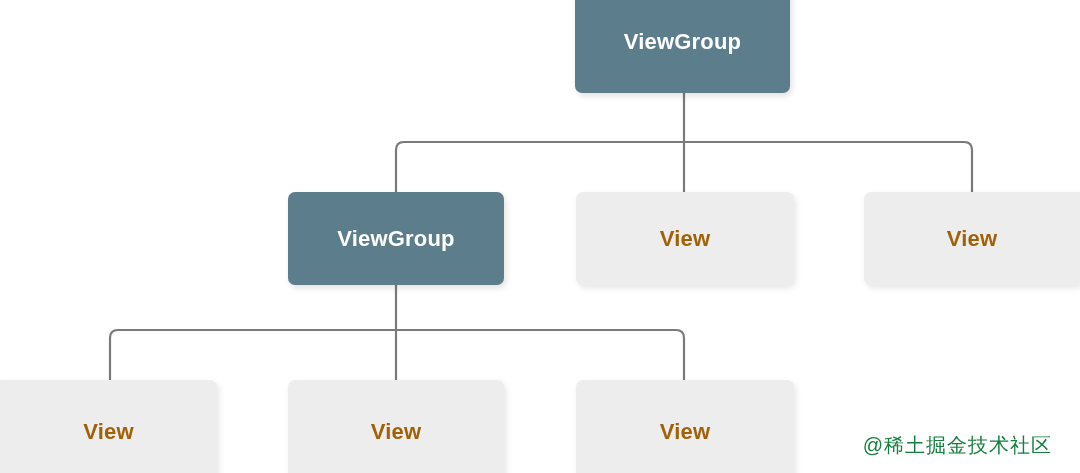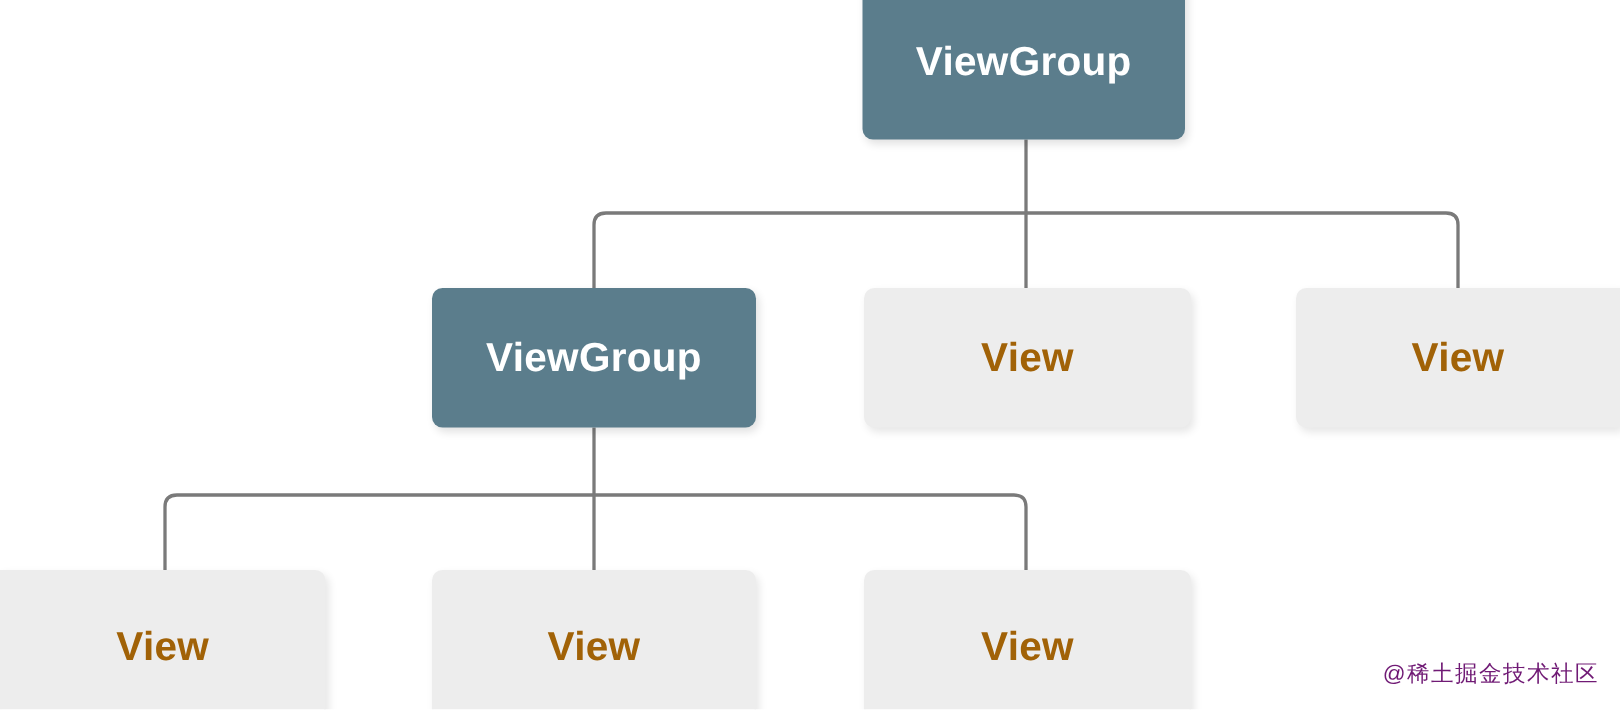--- a/index.html
+++ b/index.html
@@ -35,21 +35,21 @@
   }
   .node-group {
     background: #5b7d8c;
     box-shadow: 2px 3px 6px rgba(0,0,0,0.12);
   }
   .node-view {
     background: #ededed;
     box-shadow: 2px 3px 6px rgba(0,0,0,0.10);
   }
   .node-label {
-    font-size: 27px;
+    font-size: 22px;
     font-weight: bold;
     letter-spacing: 0.2px;
     line-height: 1;
     user-select: none;
   }
   .node-group .node-label { color: #ffffff; }
   .node-view  .node-label { color: #a16207; }
 
   
   .clip-top {
@@ -65,24 +65,24 @@
     border-top-left-radius: 0;
     border-bottom-left-radius: 0;
   }
   .clip-right {
     border-top-right-radius: 0;
     border-bottom-right-radius: 0;
   }
 
   #watermark {
     position: absolute;
-    right: 14px;
+    right: 28px;
     bottom: 14px;
-    font-size: 15px;
-    color: #701a75;
+    font-size: 20px;
+    color: #15803d;
     letter-spacing: 1px;
     white-space: nowrap;
     z-index: 3;
     user-select: none;
   }
 </style>
 </head>
 <body>
 
 <div id="canvas">

